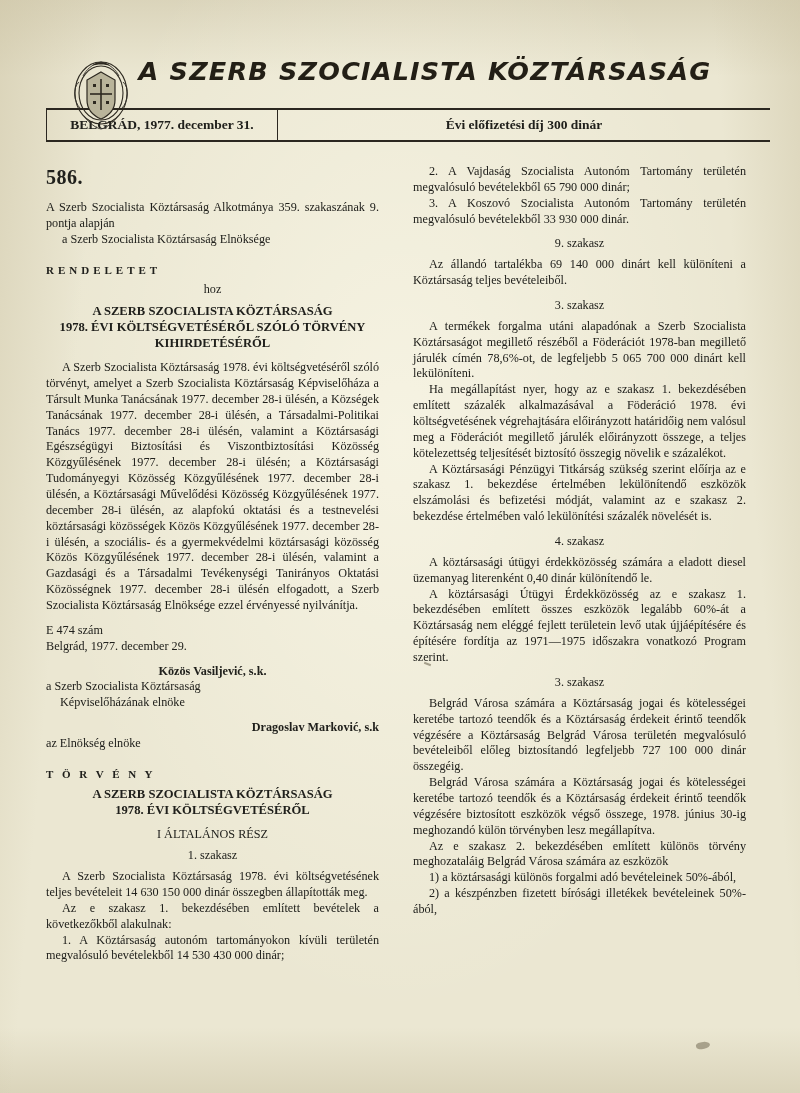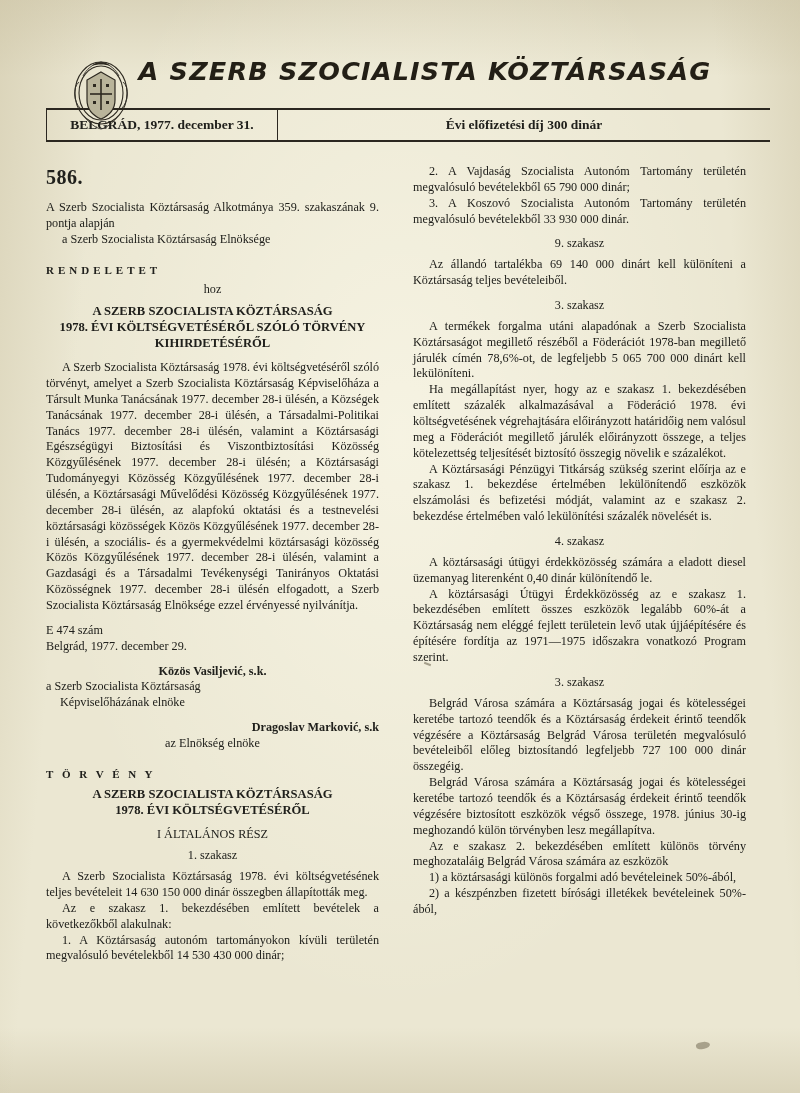--- a/index.html
+++ b/index.html
@@ -154,21 +154,21 @@
     font-size: 12.6px;
     text-indent: 0;
     line-height: 1.28;
   }
   .sign-right {
     text-align: right;
     font-weight: bold;
     text-indent: 0;
   }
   .sign-right-sub {
-    text-align: center;
+    text-align: left;
     text-indent: 0;
   }
   .bold { font-weight: bold; }
   .blot {
     position: absolute;
     right: 60px;
     bottom: 36px;
     width: 14px;
     height: 7px;
     background: rgba(90,82,60,0.45);

